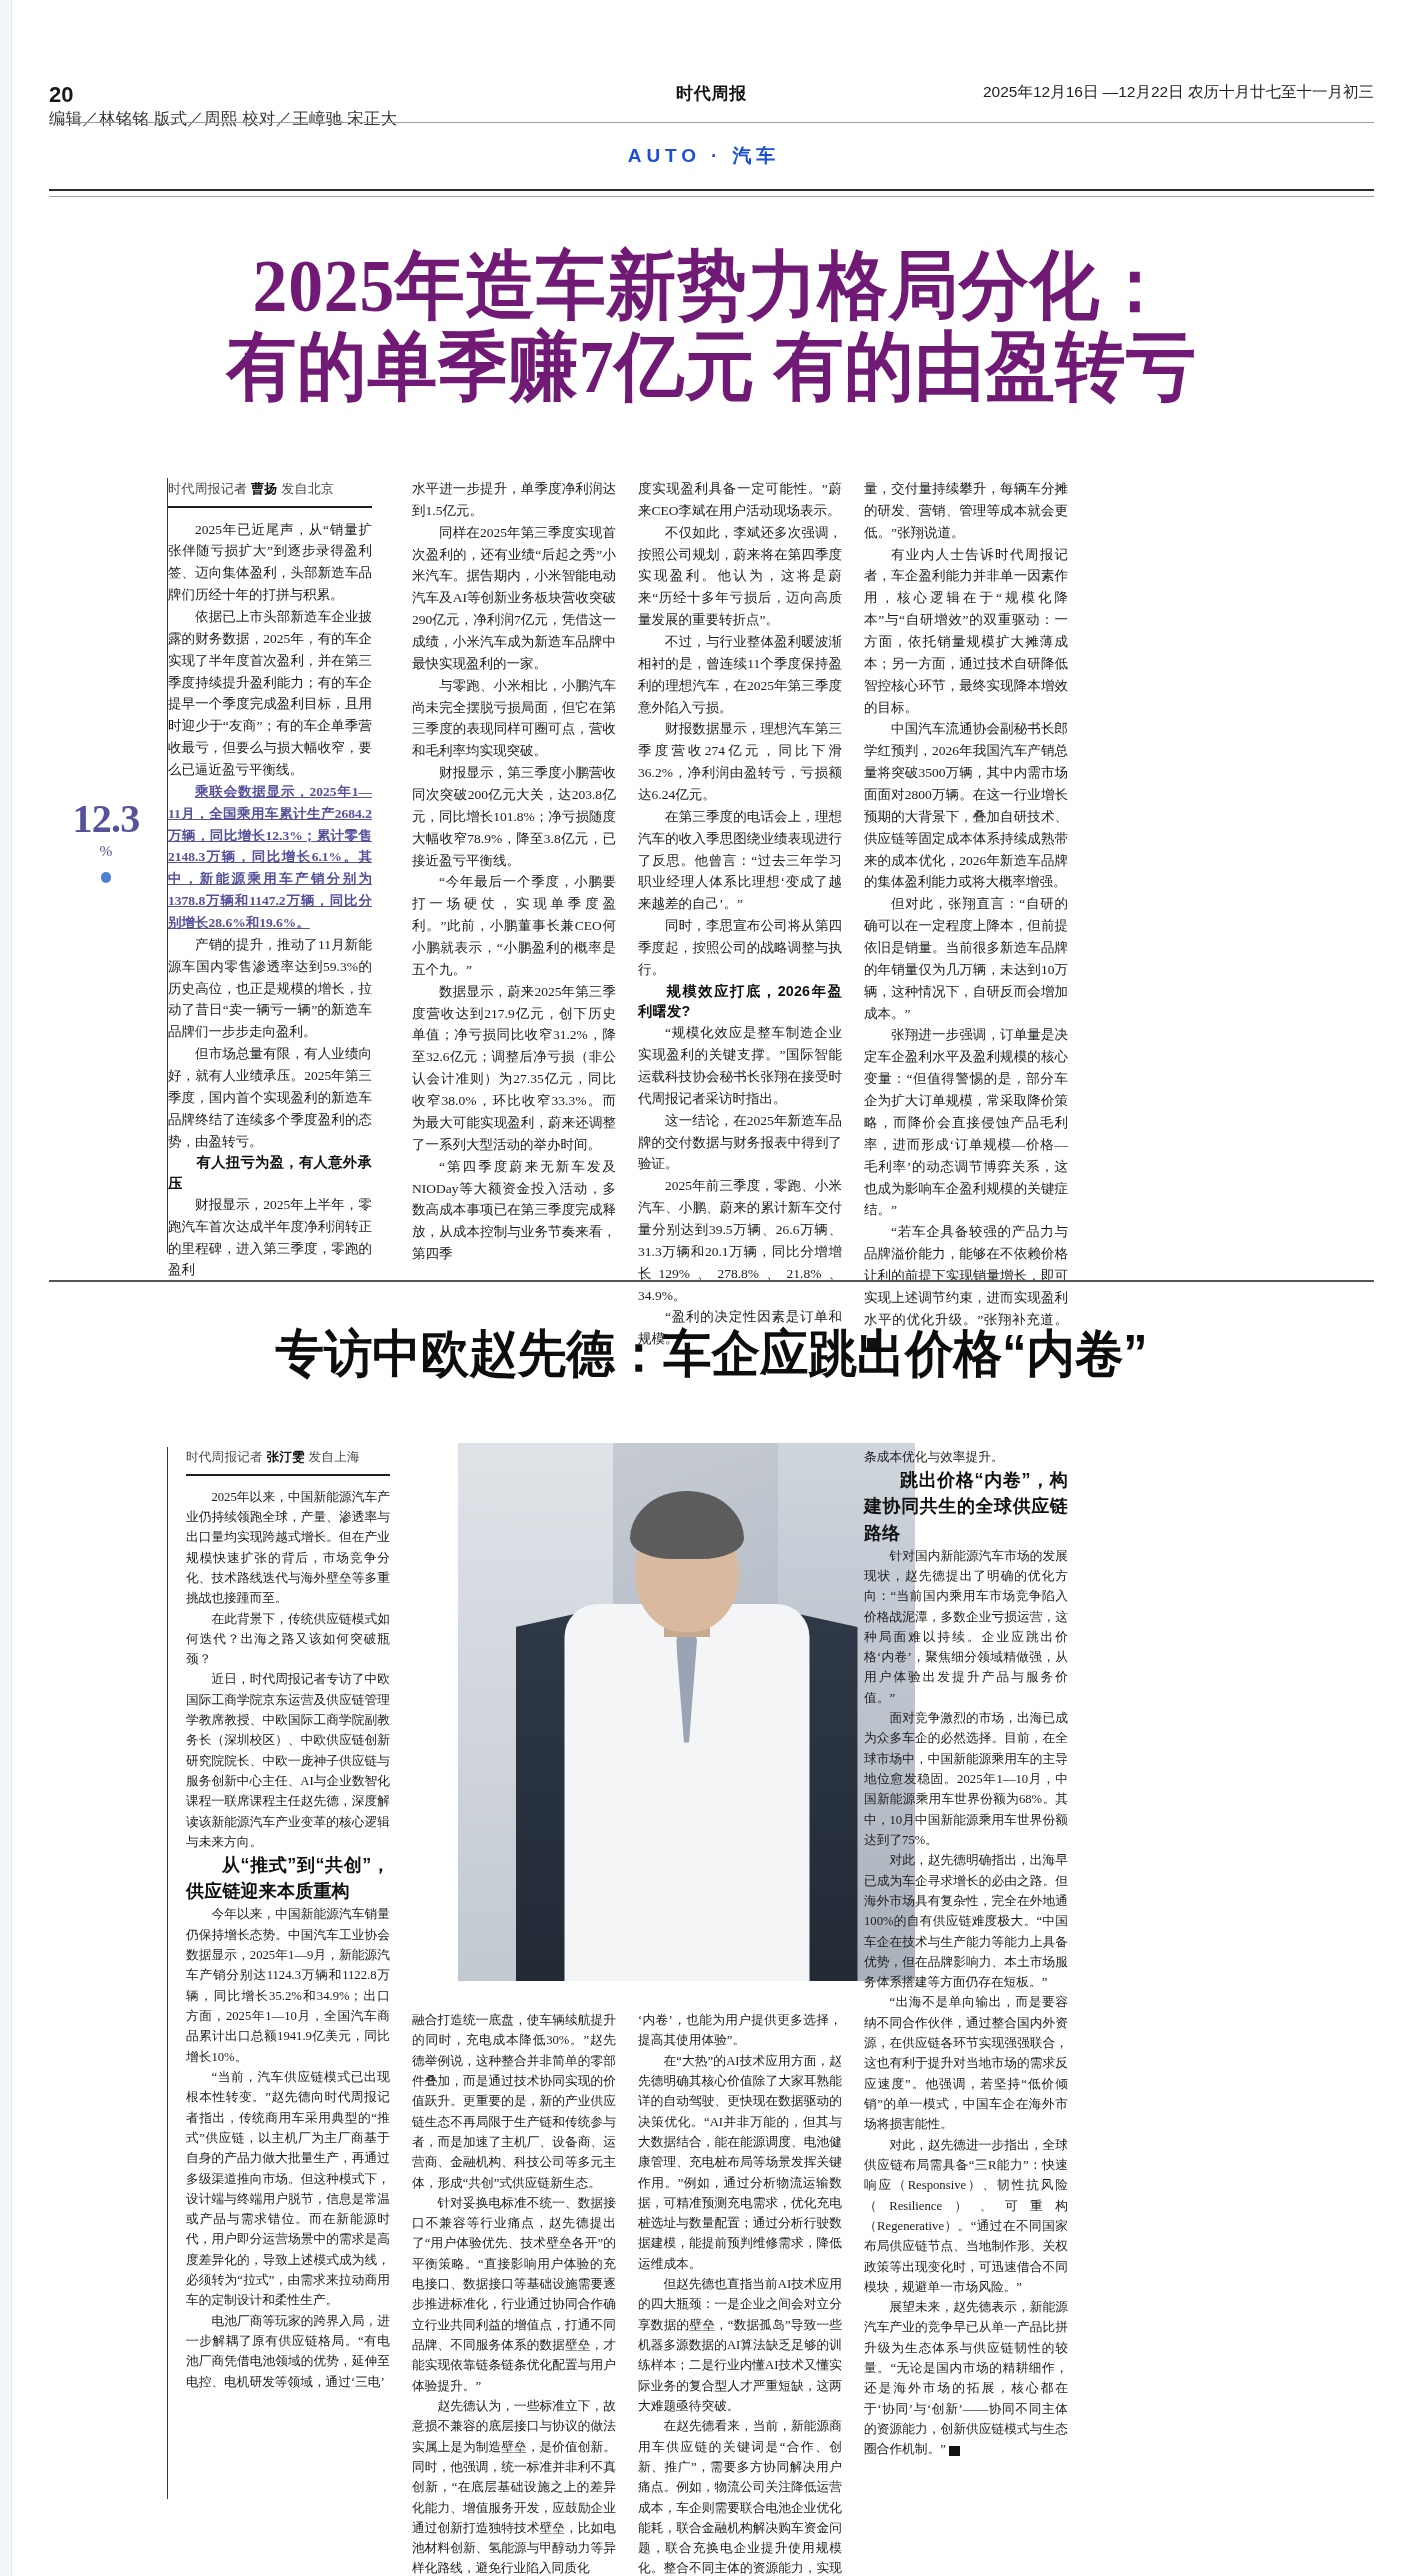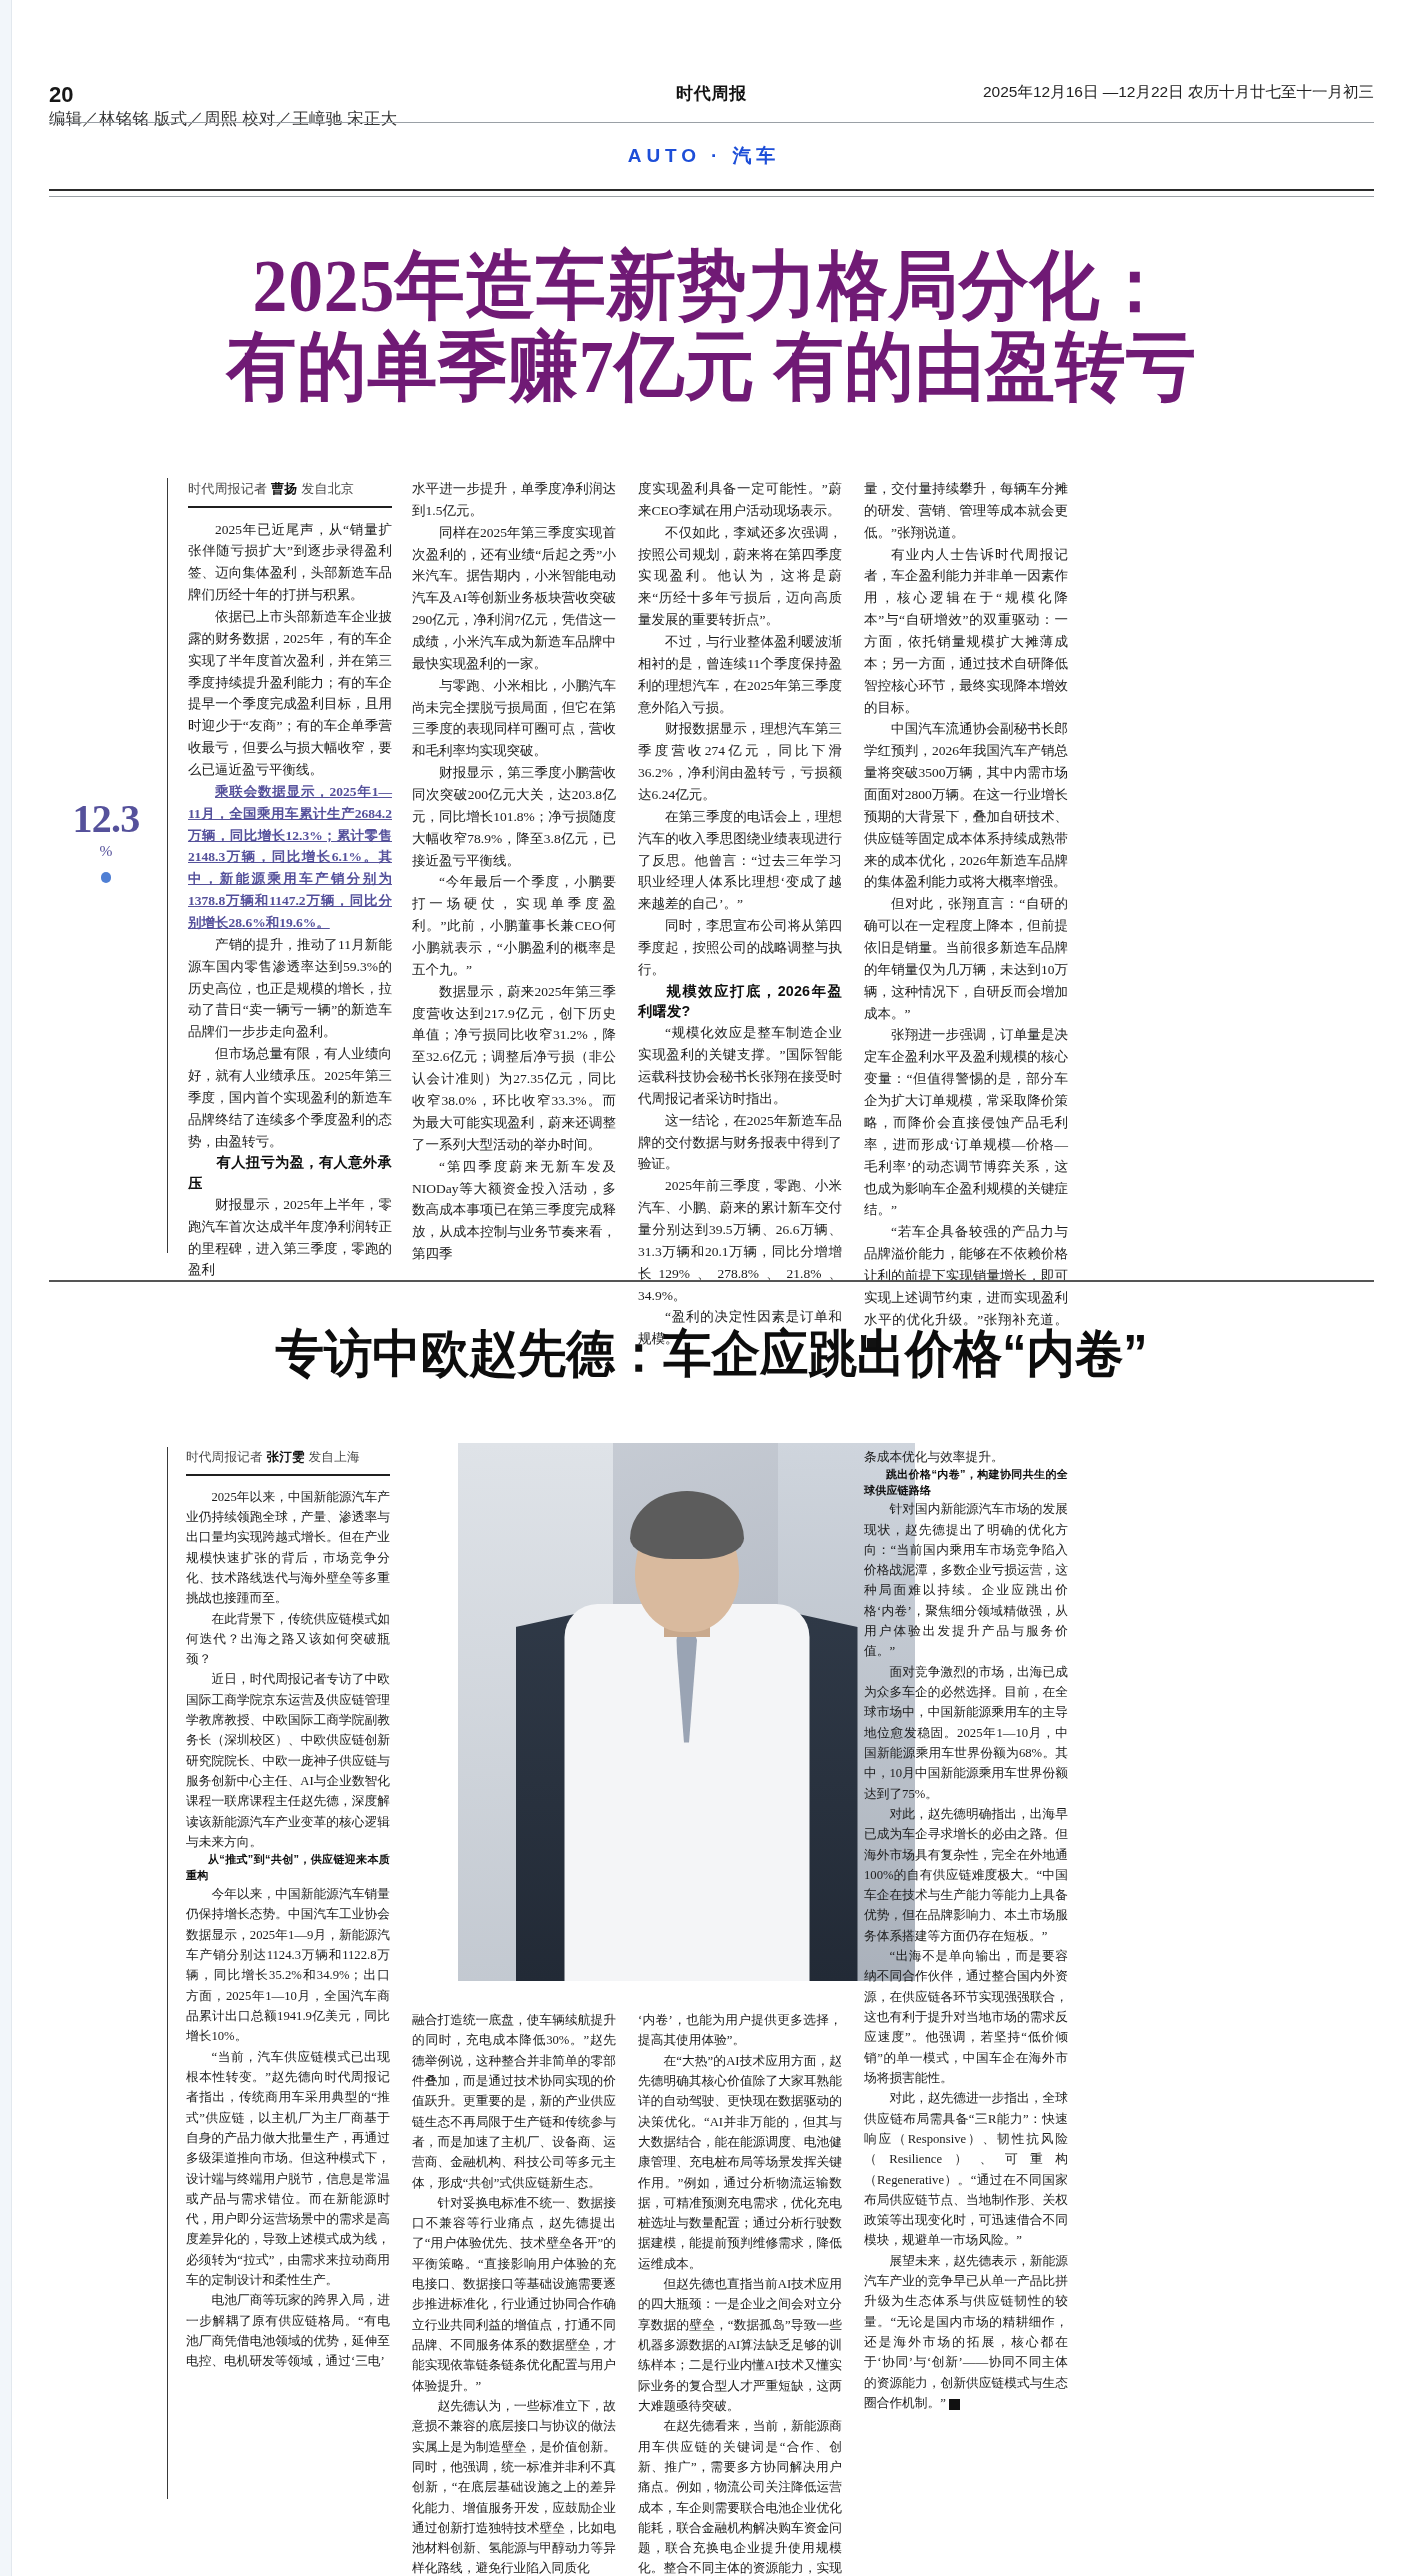--- a/index.html
+++ b/index.html
@@ -289,21 +289,21 @@
     position: absolute;
     font-family: "Liberation Serif", "DejaVu Serif", serif;
     font-size: 12.7px;
     line-height: 1.60;
     color: #1b1b1b;
     text-align: justify;
     text-justify: inter-ideograph;
     box-sizing: border-box;
   }
   .col2 p { margin: 0; text-indent: 2em; }
-  .col2 .subhead { font-size: 11px; }
+  .col2 .subhead { font-size: 18px; }
   .col2 .byline { font-size: 12.6px; }
 </style>
 </head>
 <body>
 
 <div class="page">
 
   <div class="bleed-left"></div>
 
   <div class="masthead">
@@ -324,21 +324,21 @@
   </div>
 
   <div class="stat-marker" style="left:49px; top:799px;">
     <div class="stat-value">12.3</div>
     <div class="stat-unit">%</div>
     <div class="stat-dot"></div>
   </div>
 
   <div class="vrule" style="left:167px; top:478px; height:775px;"></div>
 
-  <div class="col" style="left:188px; top:478px; width:204px;">
+  <div class="col" style="left:168px; top:478px; width:204px;">
     <div class="byline">
       <span>时代周报记者</span>
       <b>曹扬</b>
       <span>发自北京</span>
     </div>
     <div class="byline-rule"></div>
     <p>2025年已近尾声，从“销量扩张伴随亏损扩大”到逐步录得盈利签、迈向集体盈利，头部新造车品牌们历经十年的打拼与积累。</p>
     <p>依据已上市头部新造车企业披露的财务数据，2025年，有的车企实现了半年度首次盈利，并在第三季度持续提升盈利能力；有的车企提早一个季度完成盈利目标，且用时迎少于“友商”；有的车企单季营收最亏，但要么与损大幅收窄，要么已逼近盈亏平衡线。</p>
     <p class="hl-purple">乘联会数据显示，2025年1—11月，全国乘用车累计生产2684.2万辆，同比增长12.3%；累计零售2148.3万辆，同比增长6.1%。其中，新能源乘用车产销分别为1378.8万辆和1147.2万辆，同比分别增长28.6%和19.6%。</p>
     <p>产销的提升，推动了11月新能源车国内零售渗透率达到59.3%的历史高位，也正是规模的增长，拉动了昔日“卖一辆亏一辆”的新造车品牌们一步步走向盈利。</p>

